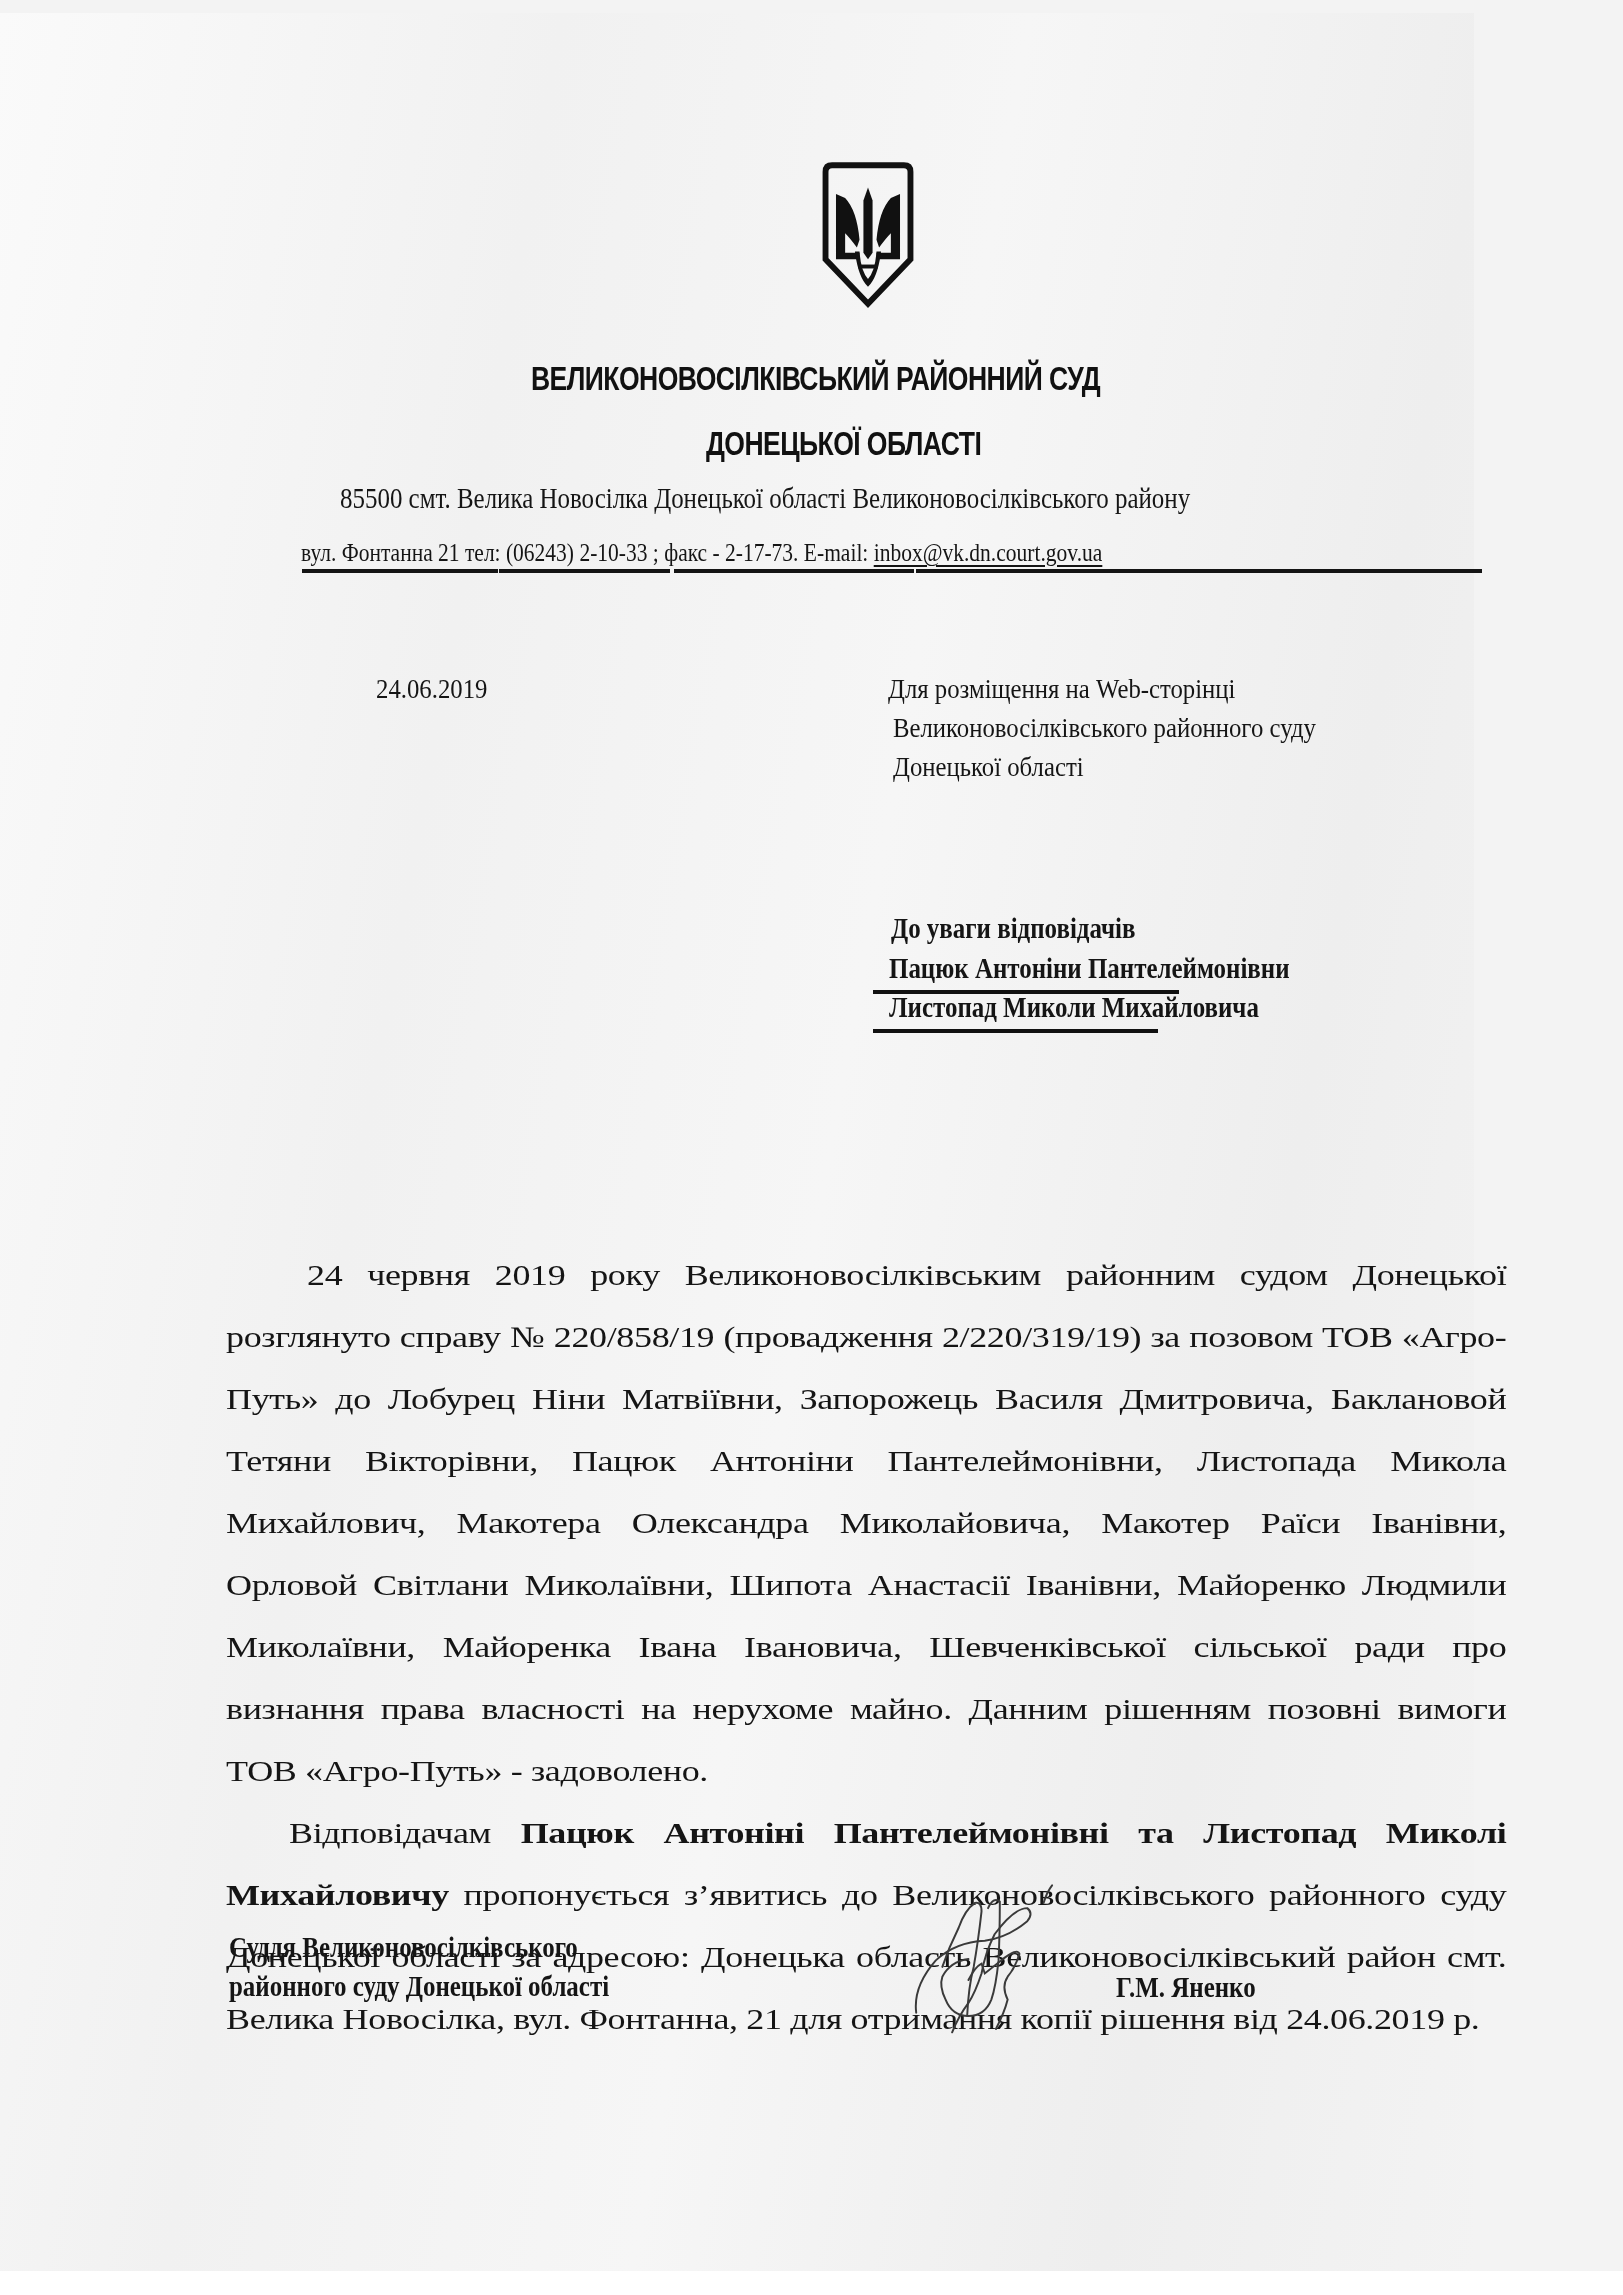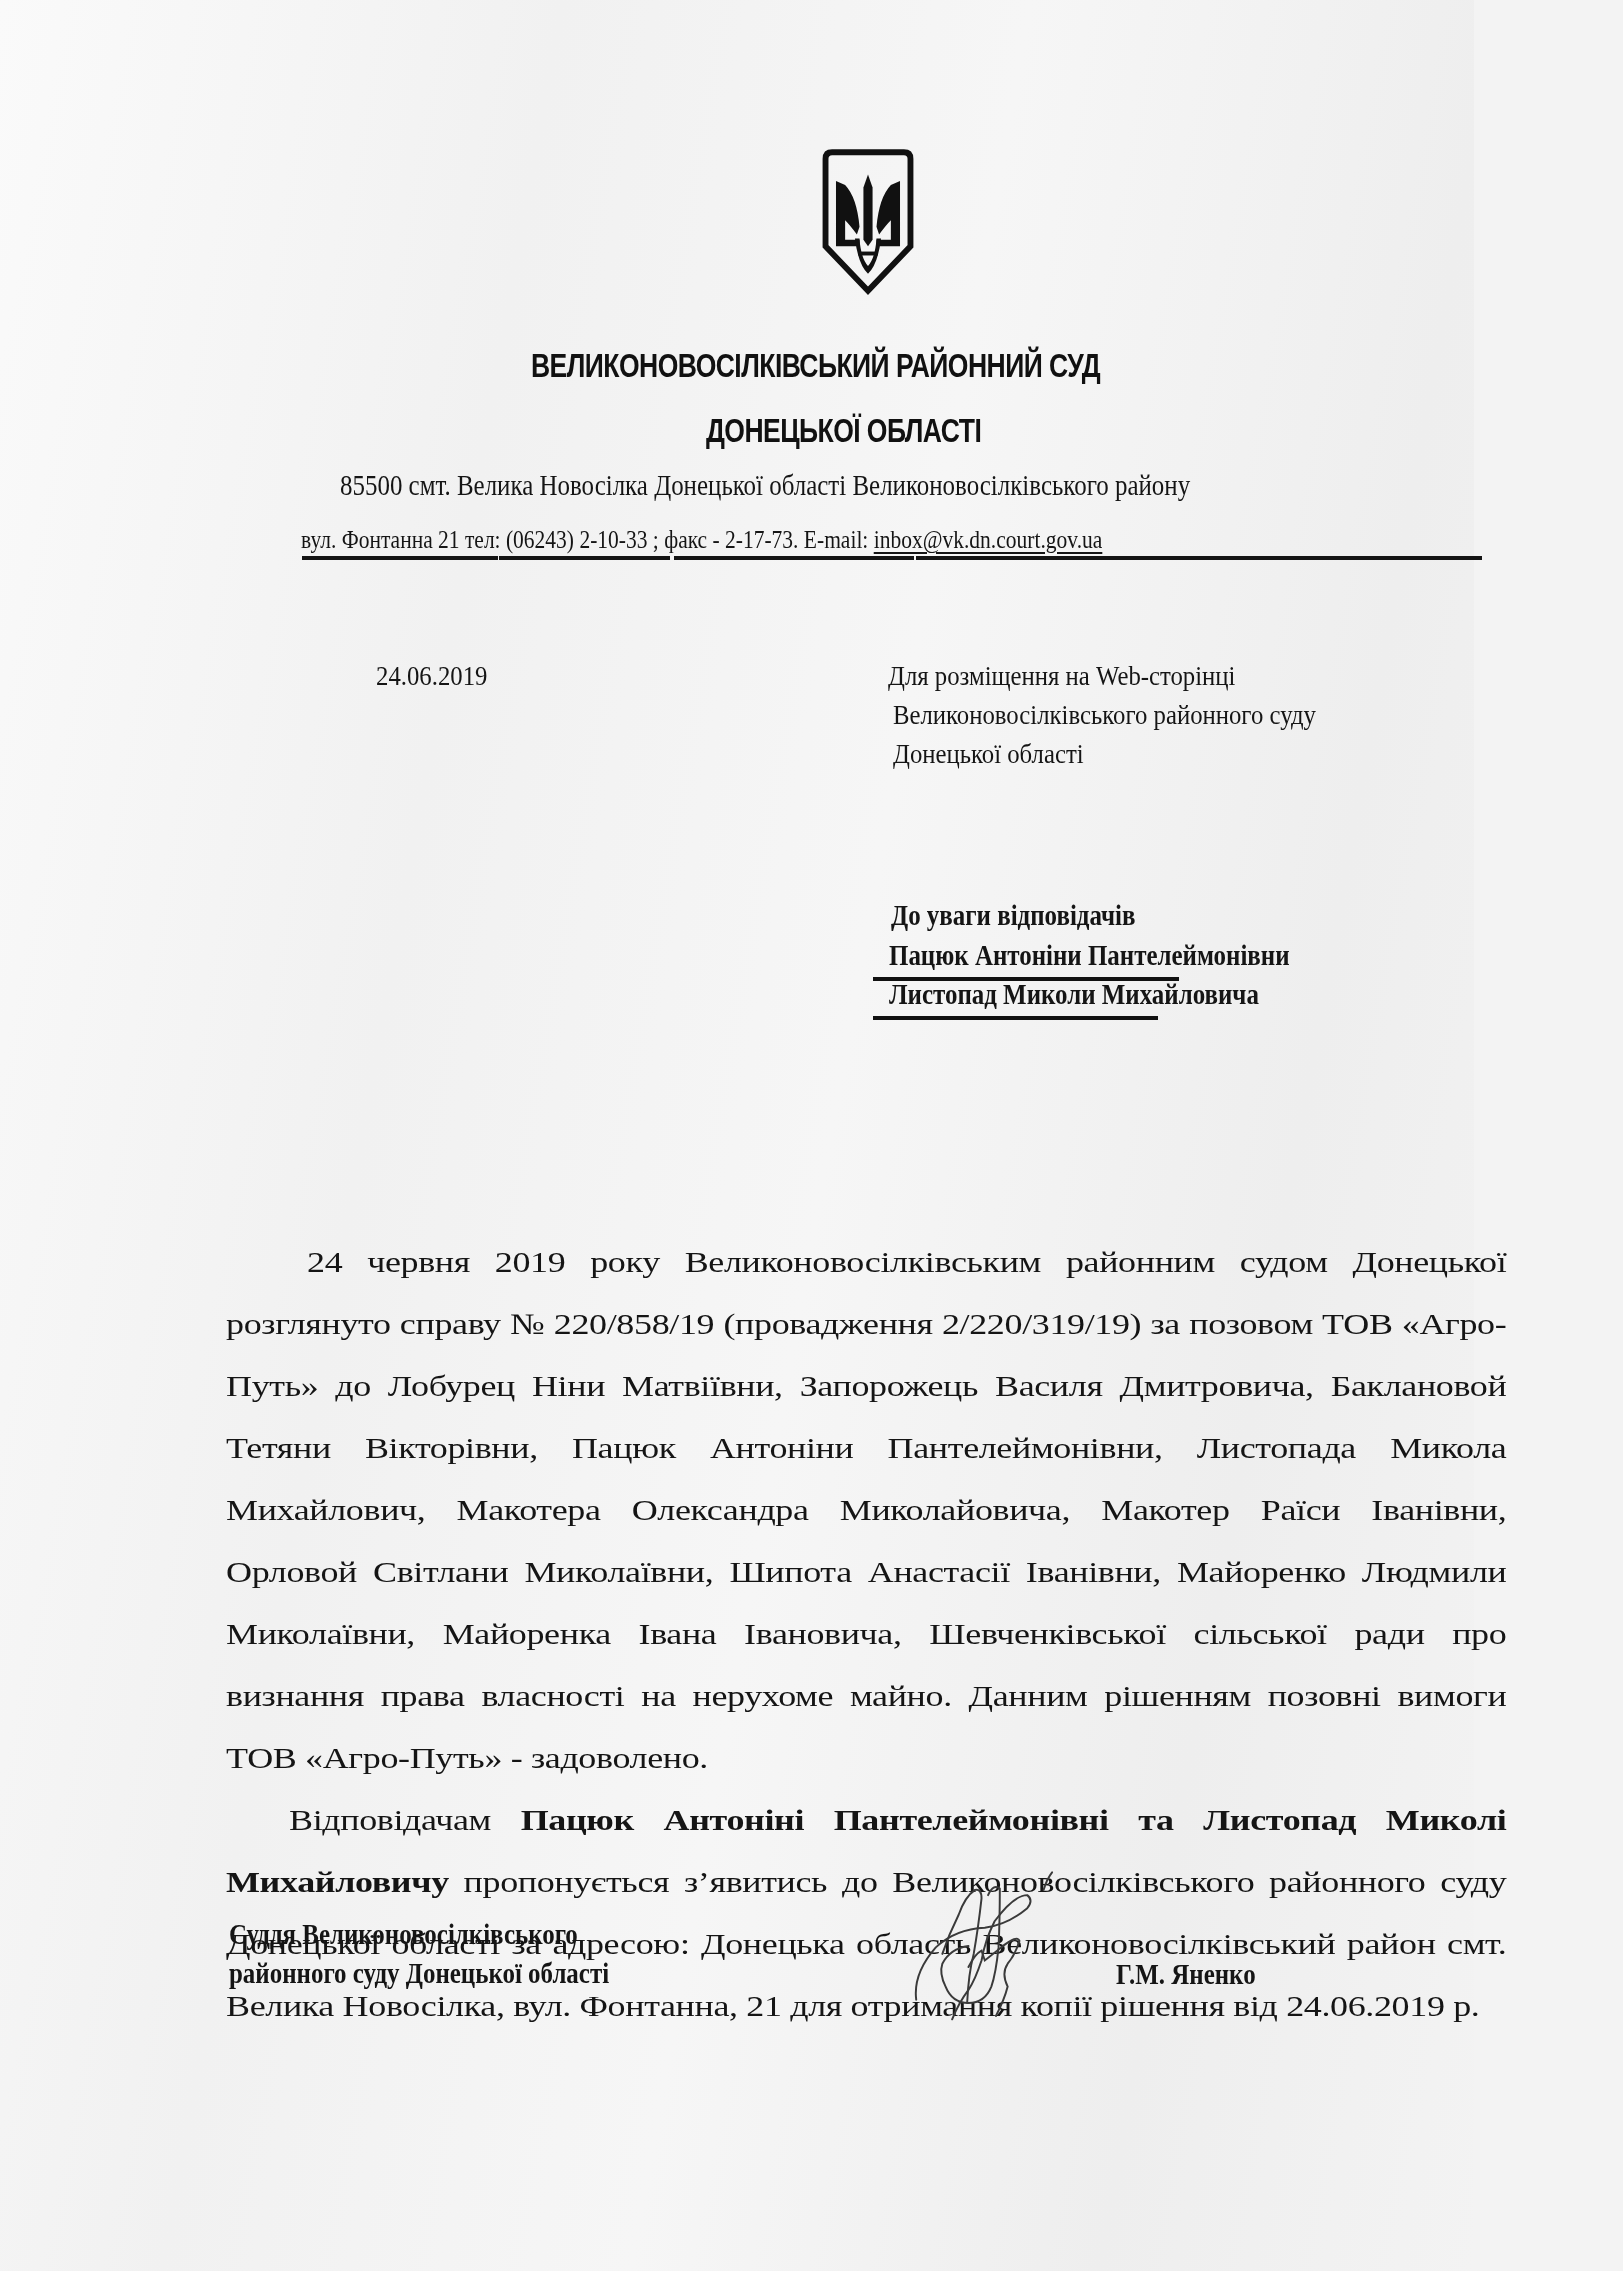--- a/index.html
+++ b/index.html
@@ -3,21 +3,21 @@
 <meta charset="utf-8">
 <style>
   html, body { margin: 0; padding: 0; }
   body {
     width: 1623px; height: 2295px; position: relative; overflow: hidden;
     background: #f3f3f3;
     font-family: "Liberation Serif", "DejaVu Serif", serif;
     color: #151515;
   }
   .page {
-    position: absolute; left: 0; top: 0; width: 1474px; height: 2271px;
+    position: absolute; left: 0; top: 13px; width: 1474px; height: 2271px;
     background: linear-gradient(100deg, #fafafa 0%, #f1f1f1 30%, #f6f6f6 55%, #eeeeee 80%, #f3f3f3 100%);
   }
   .bottom-strip { position: absolute; left: 0; top: 2271px; width: 1623px; height: 24px; background: #ffffff; }
   .abs { position: absolute; white-space: nowrap; }
 
   .emblem { position: absolute; left: 819px; top: 148px; width: 98px; height: 147px; }
 
   .court-title {
     position: absolute; left: 531px; top: 347px; width: 720px; text-align: center;
     font-family: "Liberation Sans", "DejaVu Sans", sans-serif; font-weight: 900;

